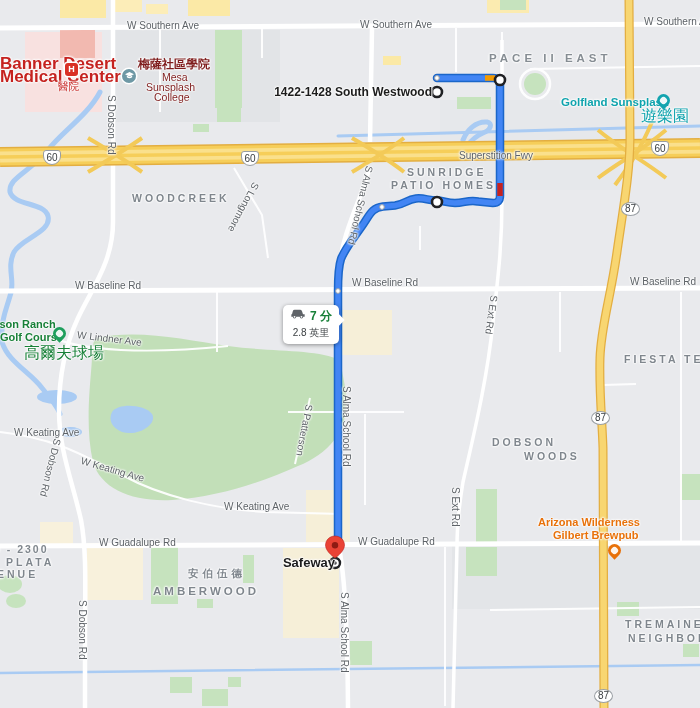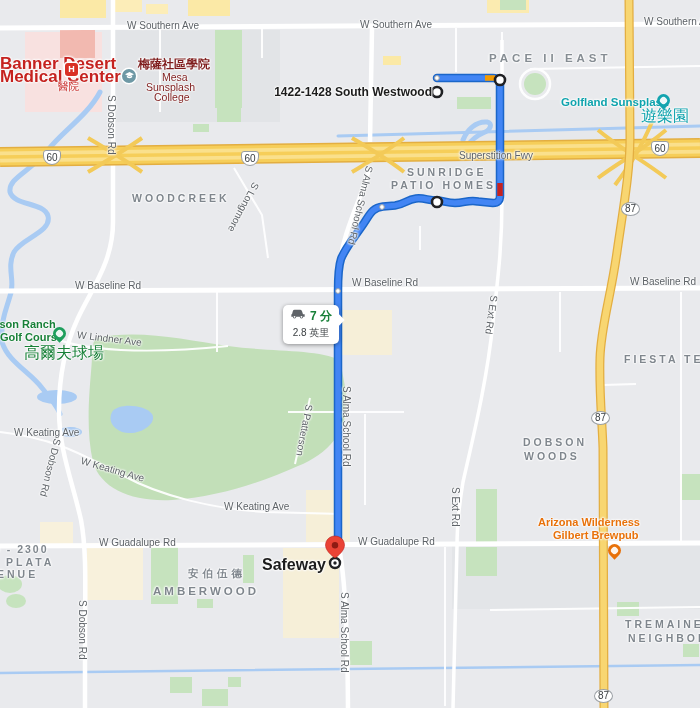--- a/index.html
+++ b/index.html
@@ -203,21 +203,21 @@
   <div class="lbl vert" style="left:339px;top:592px">S Alma School Rd</div>
   <div class="lbl vert" style="left:486px;top:295px;transform:rotate(8deg)">S Ext Rd</div>
   <div class="lbl vert" style="left:450px;top:487px">S Ext Rd</div>
   <div class="lbl vert" style="left:238px;top:180px;transform:rotate(28deg)">S Longmore</div>
   <div class="lbl vert" style="left:299px;top:404px;transform:rotate(11deg)">S Patterson</div>
 
   <div class="lbl nbhd pace" style="left:489px;top:52px">PACE II EAST</div>
   <div class="lbl nbhd" style="left:407px;top:167px;letter-spacing:3px">SUNRIDGE</div>
   <div class="lbl nbhd" style="left:391px;top:180px;letter-spacing:3px">PATIO HOMES</div>
   <div class="lbl nbhd" style="left:132px;top:193px;letter-spacing:3px">WOODCREEK</div>
-  <div class="lbl nbhd" style="left:523px;top:437px;letter-spacing:3px">DOBSON</div>
+  <div class="lbl nbhd" style="left:492px;top:437px;letter-spacing:3px">DOBSON</div>
   <div class="lbl nbhd" style="left:524px;top:451px;letter-spacing:3px">WOODS</div>
   <div class="lbl nbhd" style="left:624px;top:354px;letter-spacing:3px">FIESTA TECH</div>
   <div class="lbl nbhd zh" style="left:168px;top:568px;letter-spacing:4px;font-weight:bold">安伯伍德</div>
   <div class="lbl nbhd" style="left:153px;top:585px;font-size:11.5px;letter-spacing:3px">AMBERWOOD</div>
   <div class="lbl nbhd" style="left:625px;top:619px;letter-spacing:3px">TREMAINE</div>
   <div class="lbl nbhd" style="left:628px;top:633px;letter-spacing:3px">NEIGHBORHOOD</div>
   <div class="lbl nbhd" style="left:-6px;top:544px;letter-spacing:2px">0 - 2300</div>
   <div class="lbl nbhd" style="left:6px;top:557px;letter-spacing:3px">PLATA</div>
   <div class="lbl nbhd" style="left:-3px;top:569px;letter-spacing:3px">ENUE</div>
 
@@ -244,21 +244,21 @@
   <div class="lbl greenlbl" style="left:-22px;top:318px">Dobson Ranch</div>
   <div class="lbl greenlbl" style="left:0px;top:331px">Golf Course</div>
   <div class="lbl greenlbl zh" style="left:4px;top:344px;font-size:16px">高爾夫球場</div>
   <div class="pin" style="left:53px;top:327px;background:#1E9E5C"></div>
 
   <div class="lbl orangelbl" style="left:538px;top:516px">Arizona Wilderness</div>
   <div class="lbl orangelbl" style="left:553px;top:529px">Gilbert Brewpub</div>
   <div class="pin" style="left:608px;top:544px;background:#E8710A"></div>
 
   <div class="lbl place" style="right:268px;top:86px">1422-1428 South Westwood</div>
-  <div class="lbl place" style="right:374px;top:556px;font-size:16px">Safeway</div>
+  <div class="lbl place" style="right:365px;top:556px;font-size:13px">Safeway</div>
 
   <div class="shield" style="left:43px;top:150px">60</div>
   <div class="shield" style="left:241px;top:151px">60</div>
   <div class="shield" style="left:651px;top:141px">60</div>
   <div class="shield oval" style="left:621px;top:202px">87</div>
   <div class="shield oval" style="left:591px;top:411px">87</div>
   <div class="shield oval" style="left:594px;top:689px">87</div>
 
   <div class="badge">
     <div class="tail"></div>

